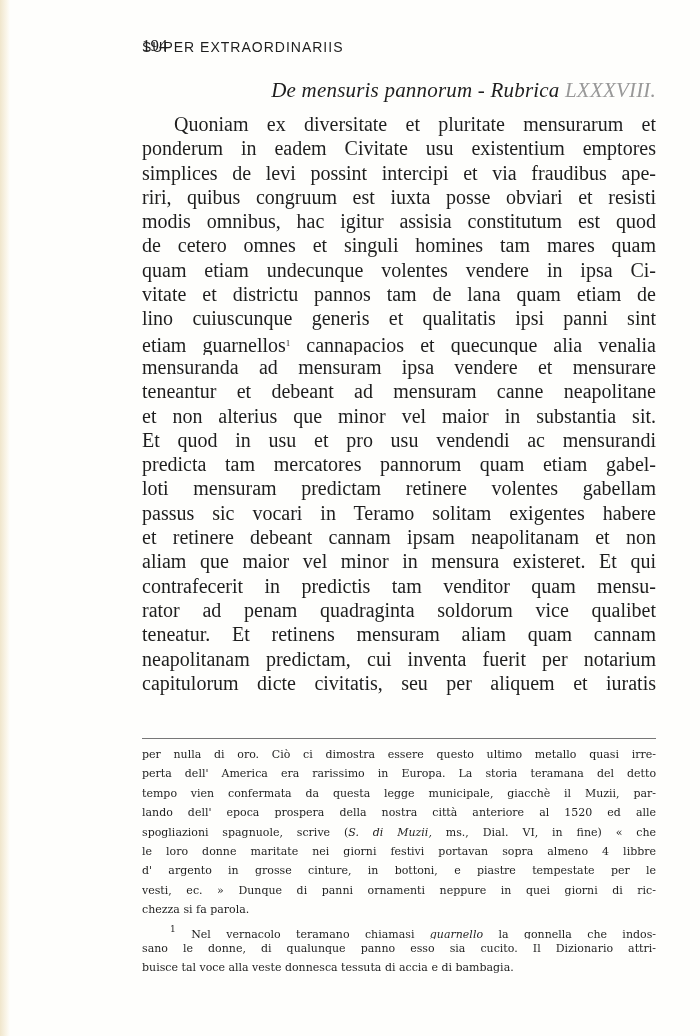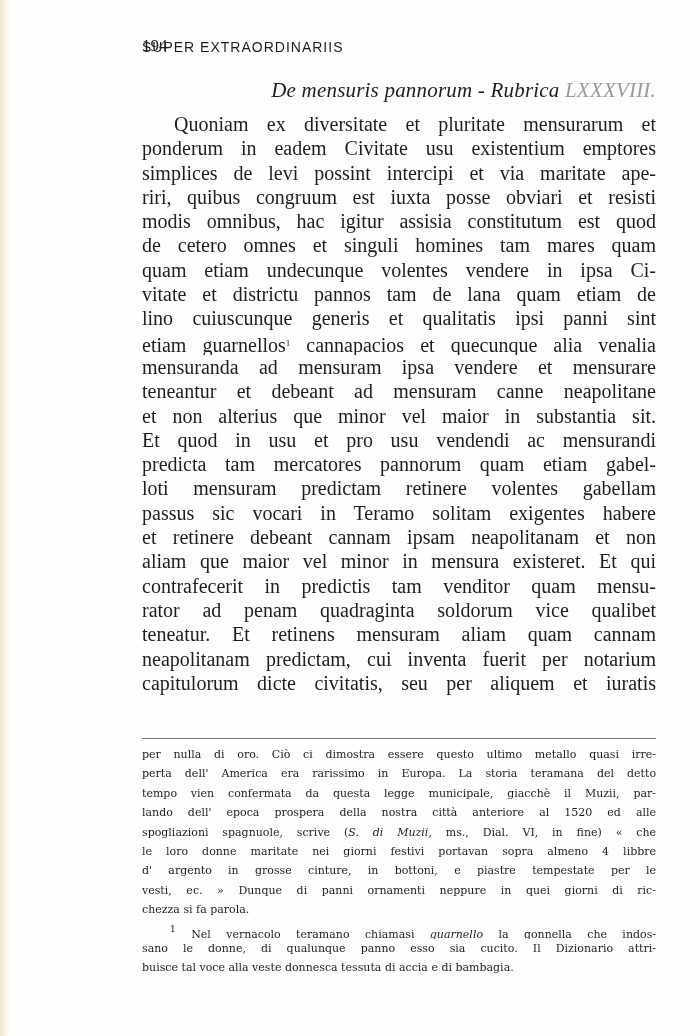--- a/index.html
+++ b/index.html
@@ -47,21 +47,21 @@
   <div class="runhead">
     <span class="pagenum">194</span>
     <span class="runtitle">SUPER EXTRAORDINARIIS</span>
   </div>
 
   <div class="rubric"><span>De mensuris pannorum - Rubrica </span><span class="num">LXXXVIII.</span></div>
 
   <div class="main">
     <span class="line first" style="white-space: normal; overflow: hidden;">Quoniam ex diversitate et pluritate mensurarum et</span>
     <span class="line" style="white-space: normal; overflow: hidden;">ponderum in eadem Civitate usu existentium emptores</span>
-    <span class="line" style="white-space: normal; overflow: hidden;">simplices de levi possint intercipi et via maritate ape-</span>
+    <span class="line" style="white-space: normal; overflow: hidden;">simplices de levi possint intercipi et via fraudibus ape-</span>
     <span class="line" style="white-space: normal; overflow: hidden;">riri, quibus congruum est iuxta posse obviari et resisti</span>
     <span class="line" style="white-space: normal; overflow: hidden;">modis omnibus, hac igitur assisia constitutum est quod</span>
     <span class="line" style="white-space: normal; overflow: hidden;">de cetero omnes et singuli homines tam mares quam</span>
     <span class="line" style="white-space: normal; overflow: hidden;">quam etiam undecunque volentes vendere in ipsa Ci-</span>
     <span class="line" style="white-space: normal; overflow: hidden;">vitate et districtu pannos tam de lana quam etiam de</span>
     <span class="line" style="white-space: normal; overflow: hidden;">lino cuiuscunque generis et qualitatis ipsi panni sint</span>
     <span class="line" style="white-space: normal; overflow: hidden;"><span>etiam guarnellos</span><sup>1</sup><span> cannapacios et quecunque alia venalia</span></span>
     <span class="line" style="white-space: normal; overflow: hidden;">mensuranda ad mensuram ipsa vendere et mensurare</span>
     <span class="line" style="white-space: normal; overflow: hidden;">teneantur et debeant ad mensuram canne neapolitane</span>
     <span class="line" style="white-space: normal; overflow: hidden;">et non alterius que minor vel maior in substantia sit.</span>

